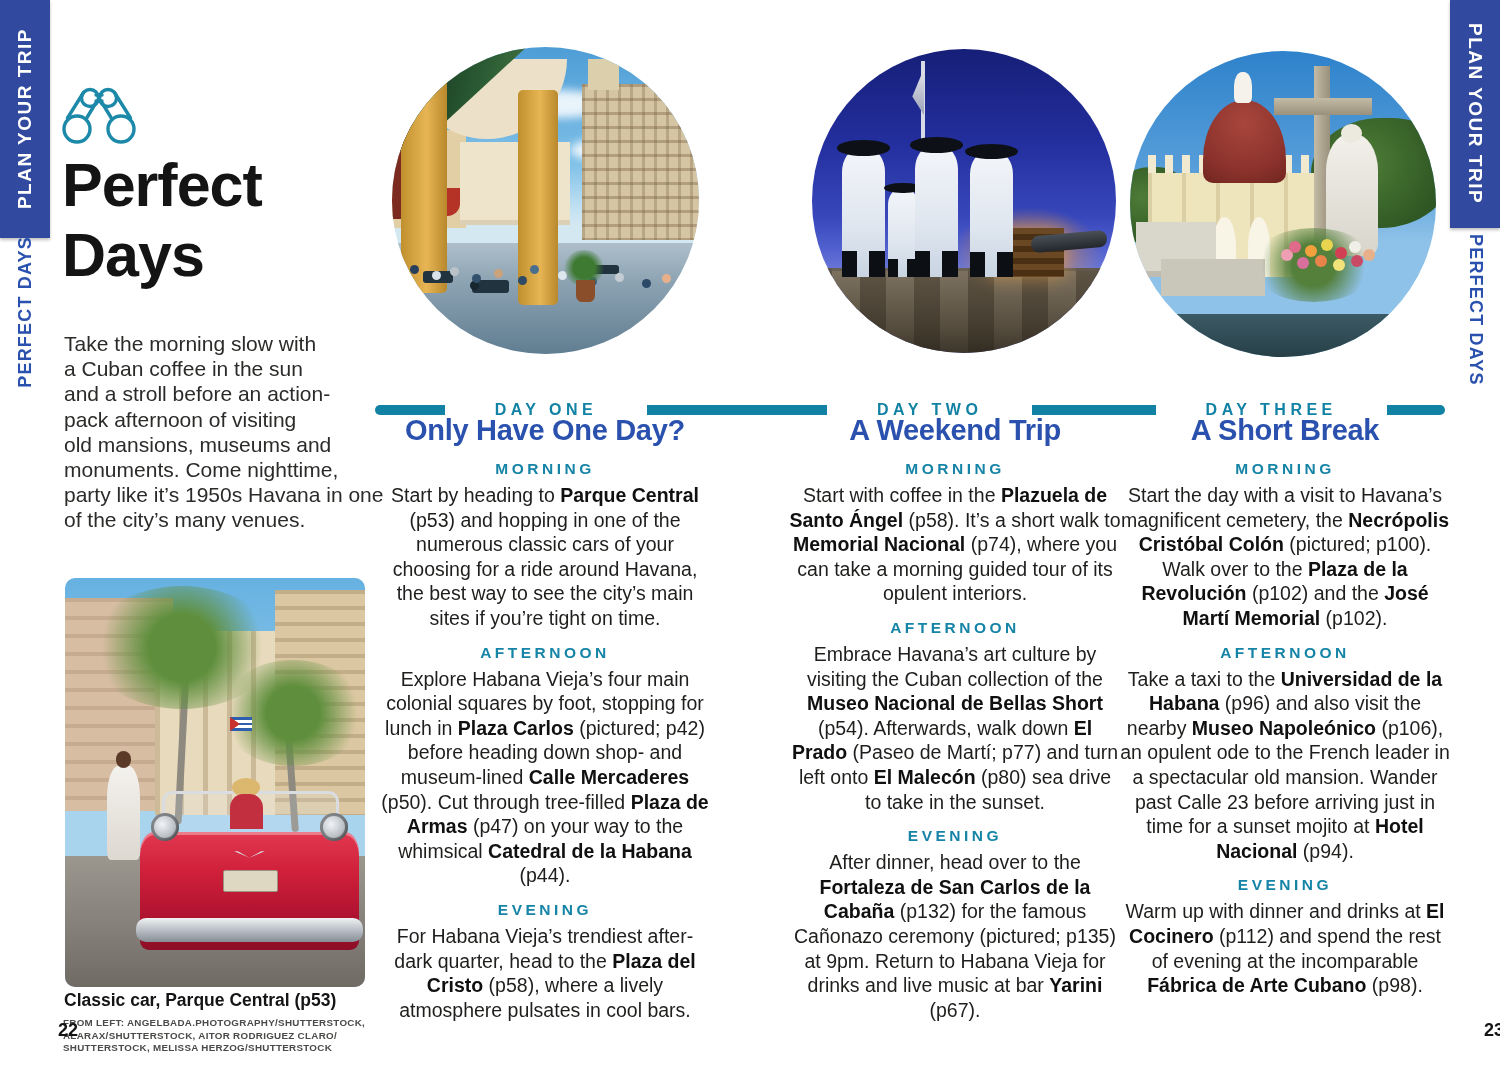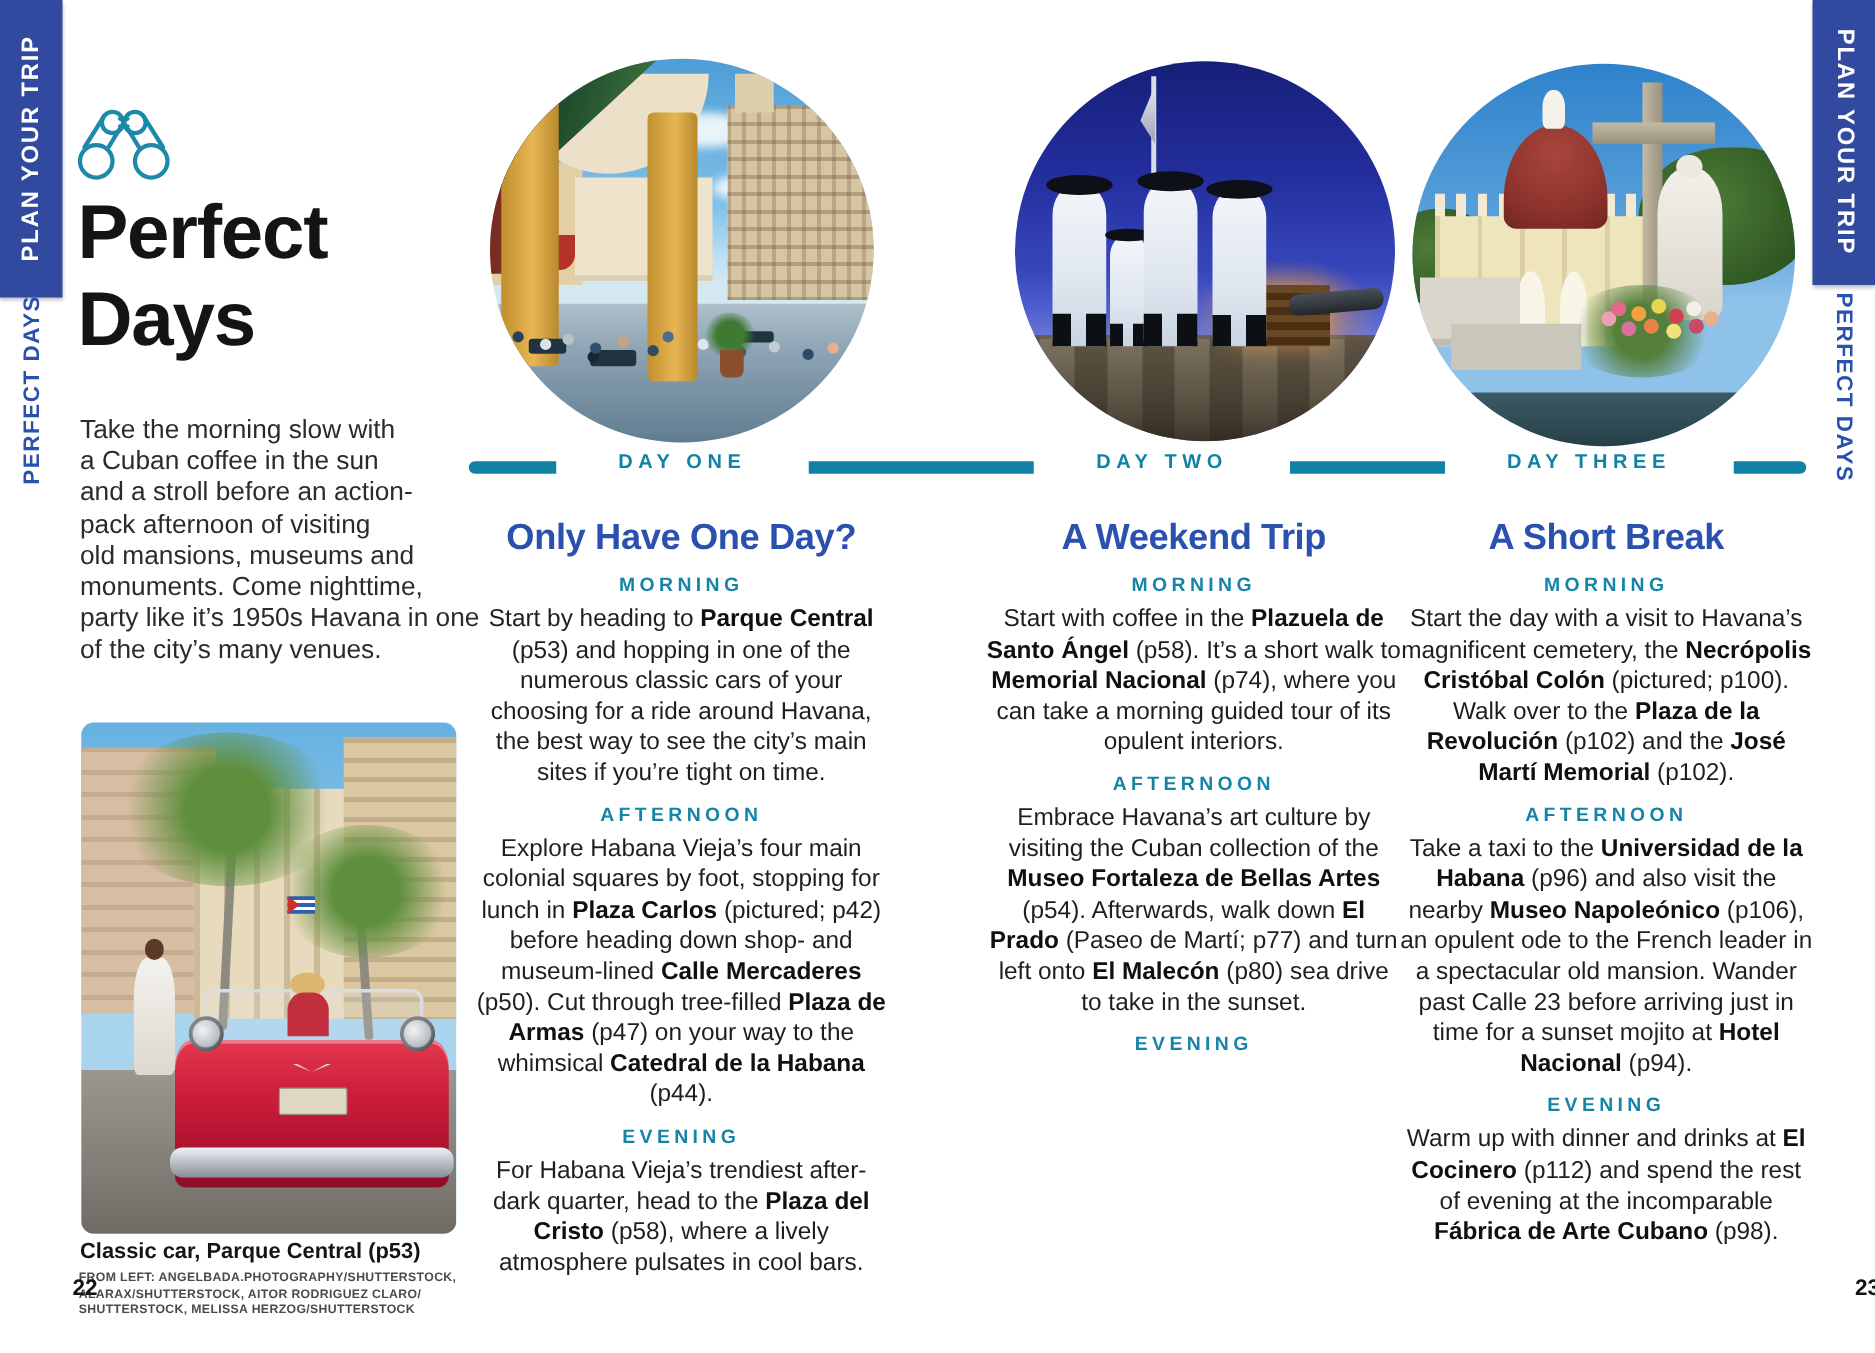--- a/index.html
+++ b/index.html
@@ -18,21 +18,21 @@
   
   .title{left:62px;top:150px;font-size:61px;line-height:70px;font-weight:bold;color:#141414;
          letter-spacing:-1px;white-space:pre-line;}
   .intro{left:64px;top:331px;width:322px;font-size:21px;line-height:25.2px;color:#2b2b29;white-space:pre-line;}
   .caption{left:64px;top:990px;font-size:17.5px;font-weight:bold;color:#141414;}
   .credits{left:63px;top:1017px;font-size:9.8px;line-height:12.6px;letter-spacing:.3px;
            color:#4a4a48;font-weight:600;white-space:pre-line;}
   .pagenum{font-size:18px;font-weight:bold;color:#141414;margin-left:36px;}
 
   
-  .daybar{left:375px;top:360px;width:1070px;height:19px;display:flex;align-items:flex-end;gap:40px;}
+  .daybar{left:375px;top:400px;width:1070px;height:19px;display:flex;align-items:center;gap:40px;}
   .seg{height:10px;background:#1282a4;flex-basis:0;}
   .seg.s1{flex-grow:122;border-radius:5px 0 0 5px;}
   .seg.s2{flex-grow:315;}
   .seg.s3{flex-grow:216;}
   .seg.s4{flex-grow:102;border-radius:0 5px 5px 0;}
   .daylabel{flex:none;font-size:16px;font-weight:bold;letter-spacing:4.5px;color:#1282a4;
             padding:0 10px;white-space:nowrap;}
 
   
   .day-col{top:414px;width:332px;text-align:center;}
@@ -324,22 +324,23 @@
     <p class="slot-text">Explore Habana Vieja’s four main colonial squares by foot, stopping for lunch in <b>Plaza Carlos</b> (pictured; p42) before heading down shop- and museum-lined <b>Calle Mercaderes</b> (p50). Cut through tree-filled <b>Plaza de Armas</b> (p47) on your way to the whimsical <b>Catedral de la Habana</b> (p44).</p>
     <div class="slot-label">EVENING</div>
     <p class="slot-text">For Habana Vieja’s trendiest after-dark quarter, head to the <b>Plaza del Cristo</b> (p58), where a lively atmosphere pulsates in cool bars.</p>
   </section>
 
   <section class="abs day-col" style="left:789px;">
     <h2>A Weekend Trip</h2>
     <div class="slot-label">MORNING</div>
     <p class="slot-text">Start with coffee in the <b>Plazuela de Santo Ángel</b> (p58). It’s a short walk to <b>Memorial Nacional</b> (p74), where you can take a morning guided tour of its opulent interiors.</p>
     <div class="slot-label">AFTERNOON</div>
-    <p class="slot-text">Embrace Havana’s art culture by visiting the Cuban collection of the <b>Museo Fortaleza de Bellas Artes</b> (p54). Afterwards, walk down <b>El Prado</b> (Paseo de Martí; p77) and turn left onto <b>El Malecón</b> (p80) sea drive to take in the sunset.</p>
+    <p class="slot-text">Embrace Havana’s art culture by visiting the Cuban collection of the <b>Museo Nacional de Bellas Short</b> (p54). Afterwards, walk down <b>El Prado</b> (Paseo de Martí; p77) and turn left onto <b>El Malecón</b> (p80) sea drive to take in the sunset.</p>
     <div class="slot-label">EVENING</div>
+    <p class="slot-text">After dinner, head over to the <b>Fortaleza de San Carlos de la Cabaña</b> (p132) for the famous Cañonazo ceremony (pictured; p135) at 9pm. Return to Habana Vieja for drinks and live music at bar <b>Yarini</b> (p67).</p>
   </section>
 
   <section class="abs day-col" style="left:1119px;">
     <h2>A Short Break</h2>
     <div class="slot-label">MORNING</div>
     <p class="slot-text">Start the day with a visit to Havana’s magnificent cemetery, the <b>Necrópolis Cristóbal Colón</b> (pictured; p100). Walk over to the <b>Plaza de la Revolución</b> (p102) and the <b>José Martí Memorial</b> (p102).</p>
     <div class="slot-label">AFTERNOON</div>
     <p class="slot-text">Take a taxi to the <b>Universidad de la Habana</b> (p96) and also visit the nearby <b>Museo Napoleónico</b> (p106), an opulent ode to the French leader in a spectacular old mansion. Wander past Calle 23 before arriving just in time for a sunset mojito at <b>Hotel Nacional</b> (p94).</p>
     <div class="slot-label">EVENING</div>
     <p class="slot-text">Warm up with dinner and drinks at <b>El Cocinero</b> (p112) and spend the rest of evening at the incomparable <b>Fábrica de Arte Cubano</b> (p98).</p>

